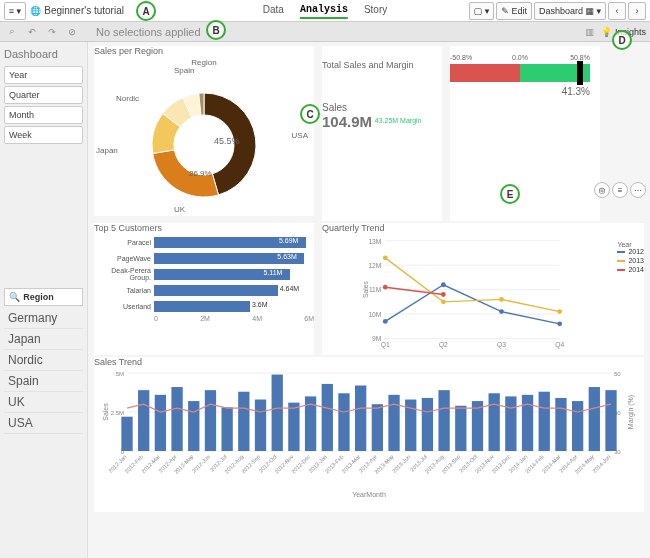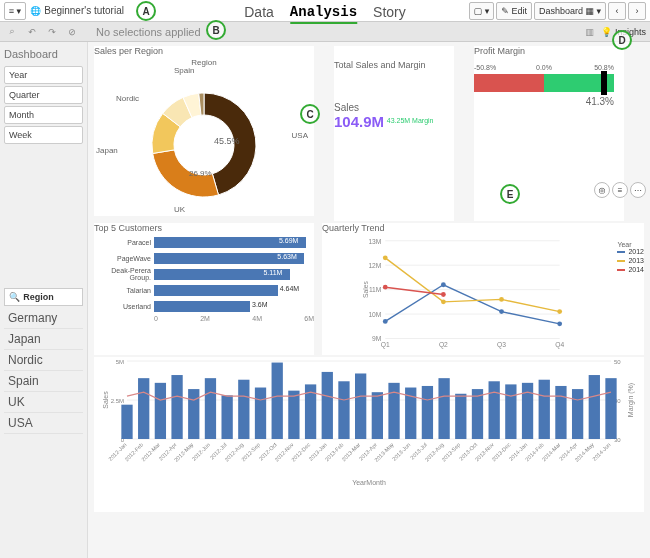--- a/index.html
+++ b/index.html
@@ -4,21 +4,21 @@
 <style>
   * { box-sizing: border-box; margin: 0; padding: 0; }
   body { font-family: Arial, sans-serif; font-size: 10px; color: #333; background: #f5f5f5; width: 650px; height: 558px; overflow: hidden; }
 
   
   .topbar { display: flex; align-items: center; height: 22px; background: #fff; border-bottom: 1px solid #ccc; padding: 0 4px; gap: 4px; }
   .topbar .menu-btn { width: 22px; height: 18px; border: 1px solid #bbb; border-radius: 2px; display: flex; align-items: center; justify-content: center; font-size: 9px; cursor: pointer; }
   .topbar .title { display: flex; align-items: center; gap: 3px; font-size: 10px; color: #444; }
   .topbar .spacer { flex: 1; }
   .topbar .tabs { display: flex; gap: 16px; position: absolute; left: 50%; transform: translateX(-50%); top: 4px; }
-  .topbar .tabs .tab { font-size: 14px; color: #555; cursor: pointer; padding-bottom: 2px; }
+  .topbar .tabs .tab { font-size: 10px; color: #555; cursor: pointer; padding-bottom: 2px; }
   .topbar .tabs .tab.active { color: #000; border-bottom: 2px solid #3a3; font-weight: bold; font-family: Liberation Mono, monospace; }
   .topbar-right { display: flex; gap: 2px; }
   .top-icon { height: 18px; min-width: 18px; padding: 0 4px; border: 1px solid #bbb; border-radius: 2px; display: flex; align-items: center; justify-content: center; font-size: 9px; cursor: pointer; background: #fafafa; }
 
   
   .selbar { display: flex; align-items: center; height: 20px; background: #e6e6e6; border-bottom: 1px solid #ccc; padding: 0 4px; gap: 4px; }
   .sel-icon { width: 16px; height: 16px; display: flex; align-items: center; justify-content: center; font-size: 9px; color: #888; cursor: pointer; }
   .sel-text { font-size: 11px; color: #888; margin-left: 12px; }
   .sel-right { margin-left: auto; display: flex; gap: 4px; align-items: center; }
   .insights-btn { display: flex; align-items: center; gap: 2px; font-size: 9px; color: #333; cursor: pointer; }
@@ -30,29 +30,29 @@
   .field { background: #fff; border: 1px solid #ccc; border-radius: 2px; padding: 3px 4px; font-size: 9px; color: #444; cursor: pointer; }
   .region-head { display: flex; align-items: center; gap: 3px; background: #fff; border: 1px solid #ccc; padding: 3px 4px; font-size: 9px; font-weight: bold; }
   .region-list { font-size: 12px; color: #555; }
   .region-list div { padding: 3px 4px; border-bottom: 1px solid #e2e2e2; cursor: pointer; }
 
   .content { flex: 1; padding: 4px 6px; overflow: hidden; position: relative; }
 
   .title-sm { font-size: 9px; color: #666; margin-bottom: 2px; }
 
   
-  .row1 { display: flex; gap: 20px; height: 175px; }
+  .row1 { display: flex; gap: 8px; height: 175px; }
   .card { background: #fff; }
 
   .donut-wrap { position: relative; width: 220px; height: 170px; }
   .donut-label { position: absolute; font-size: 8px; color: #666; }
 
   .totals { width: 120px; display: flex; flex-direction: column; padding-top: 14px; }
   .sales-label { font-size: 10px; color: #666; margin-top: 30px; }
-  .sales-val { font-size: 15px; font-weight: bold; color: #8b5cf6; }
+  .sales-val { font-size: 15px; font-weight: bold; color: #737373; }
   .margin-sup { font-size: 7px; color: #2ecc71; vertical-align: super; }
 
   .profit { width: 150px; padding-top: 0; }
   .pm-bar { position: relative; height: 18px; margin-top: 18px; width: 140px; }
   .pm-seg { position: absolute; top: 0; height: 18px; }
   .pm-tick { position: absolute; width: 6px; background: #000; }
   .pm-lbl { position: absolute; font-size: 7px; color: #666; top: -10px; }
   .pm-val { margin-top: 4px; text-align: right; font-size: 10px; color: #666; width: 140px; }
 
   
@@ -177,21 +177,20 @@
       <div class="totals card">
         <div class="title-sm">Total Sales and Margin</div>
         <div class="sales-label">Sales</div>
         <div>
           <span class="sales-val">104.9M</span>
           <span class="margin-sup">43.25M Margin</span>
         </div>
       </div>
 
       <div class="profit card">
-        <div class="title-sm">Profit Margin</div>
         <div class="pm-bar">
           <div class="pm-lbl" style="left:0">-50.8%</div>
           <div class="pm-lbl" style="left:50%;transform:translateX(-50%);">0.0%</div>
           <div class="pm-lbl" style="right:0">50.8%</div>
           <div class="pm-seg" style="left:0;width:50%;background:#d9534f"></div>
           <div class="pm-seg" style="left:50%;width:50%;background:#2ecc71"></div>
           <div class="pm-tick" style="left:90.6%;top:-3px;height:24px;"></div>
         </div>
         <div class="pm-val">41.3%</div>
 
@@ -295,20 +294,21 @@
             </div>
           <div class="item">
               <span class="sw" style="background:#d9534f"></span>
               <span id="leg2014">2014</span>
             </div>
         </div>
       </div>
     </div>
 
     <div class="row3 card">
+      <div class="title-sm">Sales Trend</div>
       <svg id="strend" viewBox="0 0 540 130" width="100%" height="130">
           <line x1="28" y1="82" x2="512" y2="82" stroke="#eee"></line>
           <text x="25" y="85" font-size="6" text-anchor="end" fill="#888">0</text>
           <line x1="28" y1="43" x2="512" y2="43" stroke="#eee"></line>
           <text x="25" y="46" font-size="6" text-anchor="end" fill="#888">2.5M</text>
           <line x1="28" y1="4" x2="512" y2="4" stroke="#eee"></line>
           <text x="25" y="7" font-size="6" text-anchor="end" fill="#888">5M</text>
           <text x="515" y="85" font-size="6" text-anchor="start" fill="#888">30</text>
           <text x="515" y="46" font-size="6" text-anchor="start" fill="#888">40</text>
           <text x="515" y="7" font-size="6" text-anchor="start" fill="#888">50</text>

